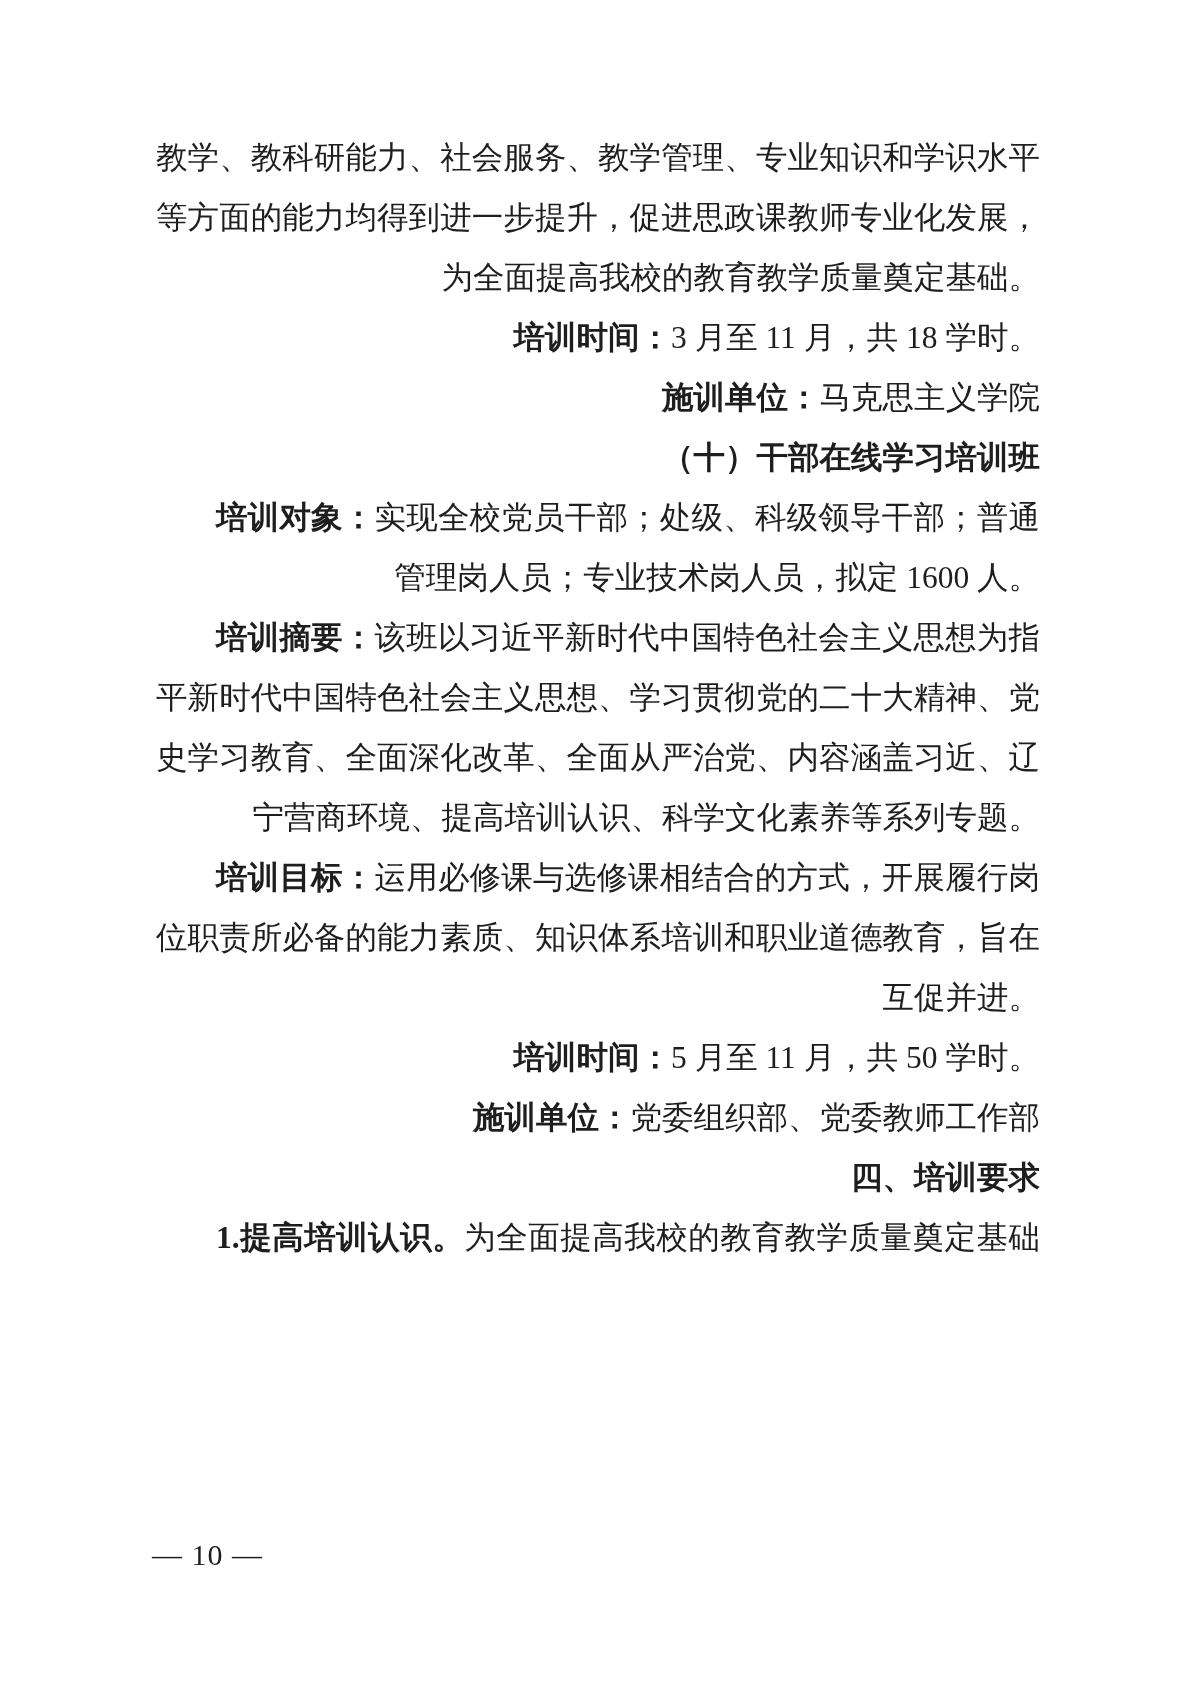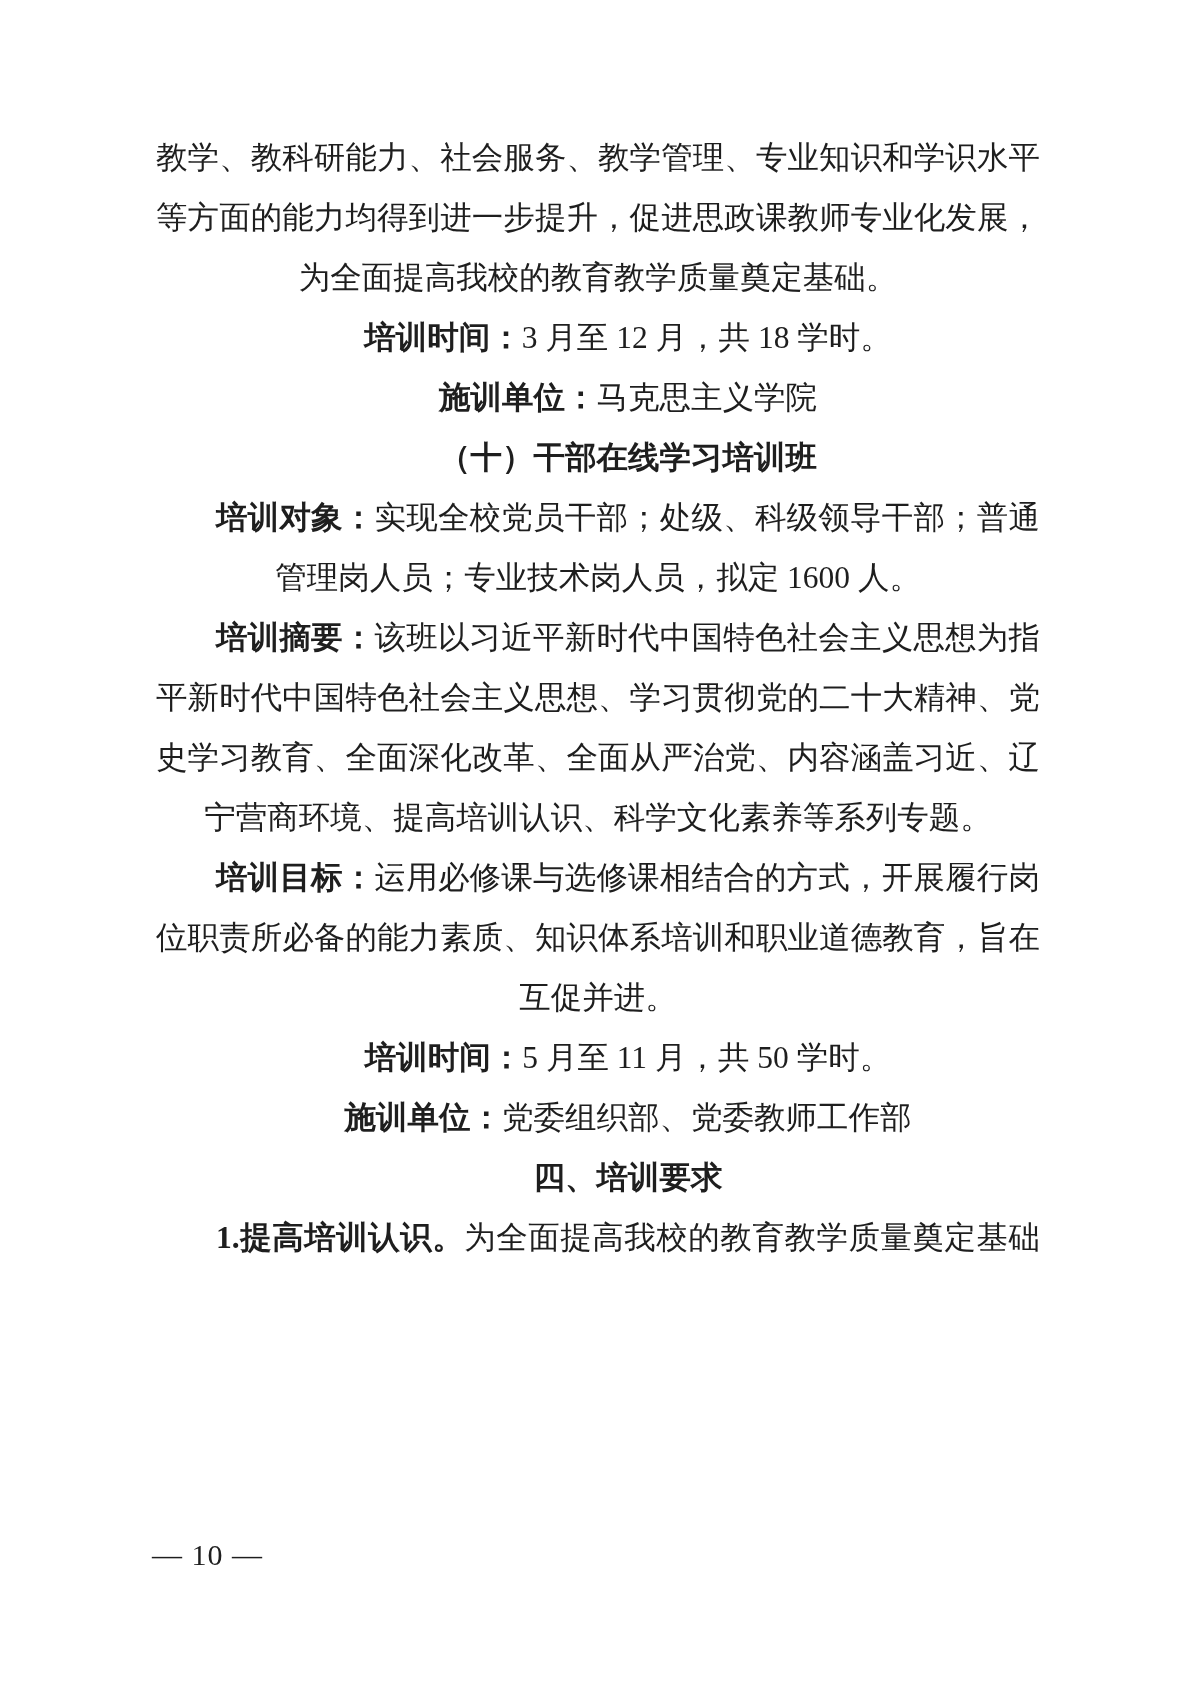--- a/index.html
+++ b/index.html
@@ -20,21 +20,21 @@
     position: absolute;
     left: 156px;
     top: 128px;
     width: 884px;
   }
   .line {
     height: 60px;
     line-height: 60px;
     font-size: 31.5px;
     white-space: nowrap;
-    text-align: center;
+    text-align: right;
   }
   .line.justify {
     white-space: normal;
     text-align: justify;
     text-align-last: justify;
     text-justify: inter-character;
   }
   .line.indent {
     text-indent: 60px;
   }
@@ -53,21 +53,21 @@
   }
 </style>
 </head>
 <body>
 
 <div class="page">
   <div class="doc-body" id="doc">
       <div class="line justify"><span>教学、教科研能力、社会服务、教学管理、专业知识和学识水平</span></div>
       <div class="line justify"><span>等方面的能力均得到进一步提升，促进思政课教师专业化发展，</span></div>
       <div class="line"><span>为全面提高我校的教育教学质量奠定基础。</span></div>
-      <div class="line indent"><span class="b">培训时间：</span><span>3 月至 12 月，共 18 学时。</span></div>
+      <div class="line indent"><span class="b">培训时间：</span><span>3 月至 11 月，共 18 学时。</span></div>
       <div class="line indent"><span class="b">施训单位：</span><span>马克思主义学院</span></div>
       <div class="line indent"><span class="b">（十）干部在线学习培训班</span></div>
       <div class="line justify indent"><span class="b">培训对象：</span><span>实现全校党员干部；处级、科级领导干部；普通</span></div>
       <div class="line"><span>管理岗人员；专业技术岗人员，拟定 1600 人。</span></div>
       <div class="line justify indent"><span class="b">培训摘要：</span><span>该班以习近平新时代中国特色社会主义思想为指</span></div>
       <div class="line justify"><span>平新时代中国特色社会主义思想、学习贯彻党的二十大精神、党</span></div>
       <div class="line justify"><span>史学习教育、全面深化改革、全面从严治党、内容涵盖习近、辽</span></div>
       <div class="line"><span>宁营商环境、提高培训认识、科学文化素养等系列专题。</span></div>
       <div class="line justify indent"><span class="b">培训目标：</span><span>运用必修课与选修课相结合的方式，开展履行岗</span></div>
       <div class="line justify"><span>位职责所必备的能力素质、知识体系培训和职业道德教育，旨在</span></div>

